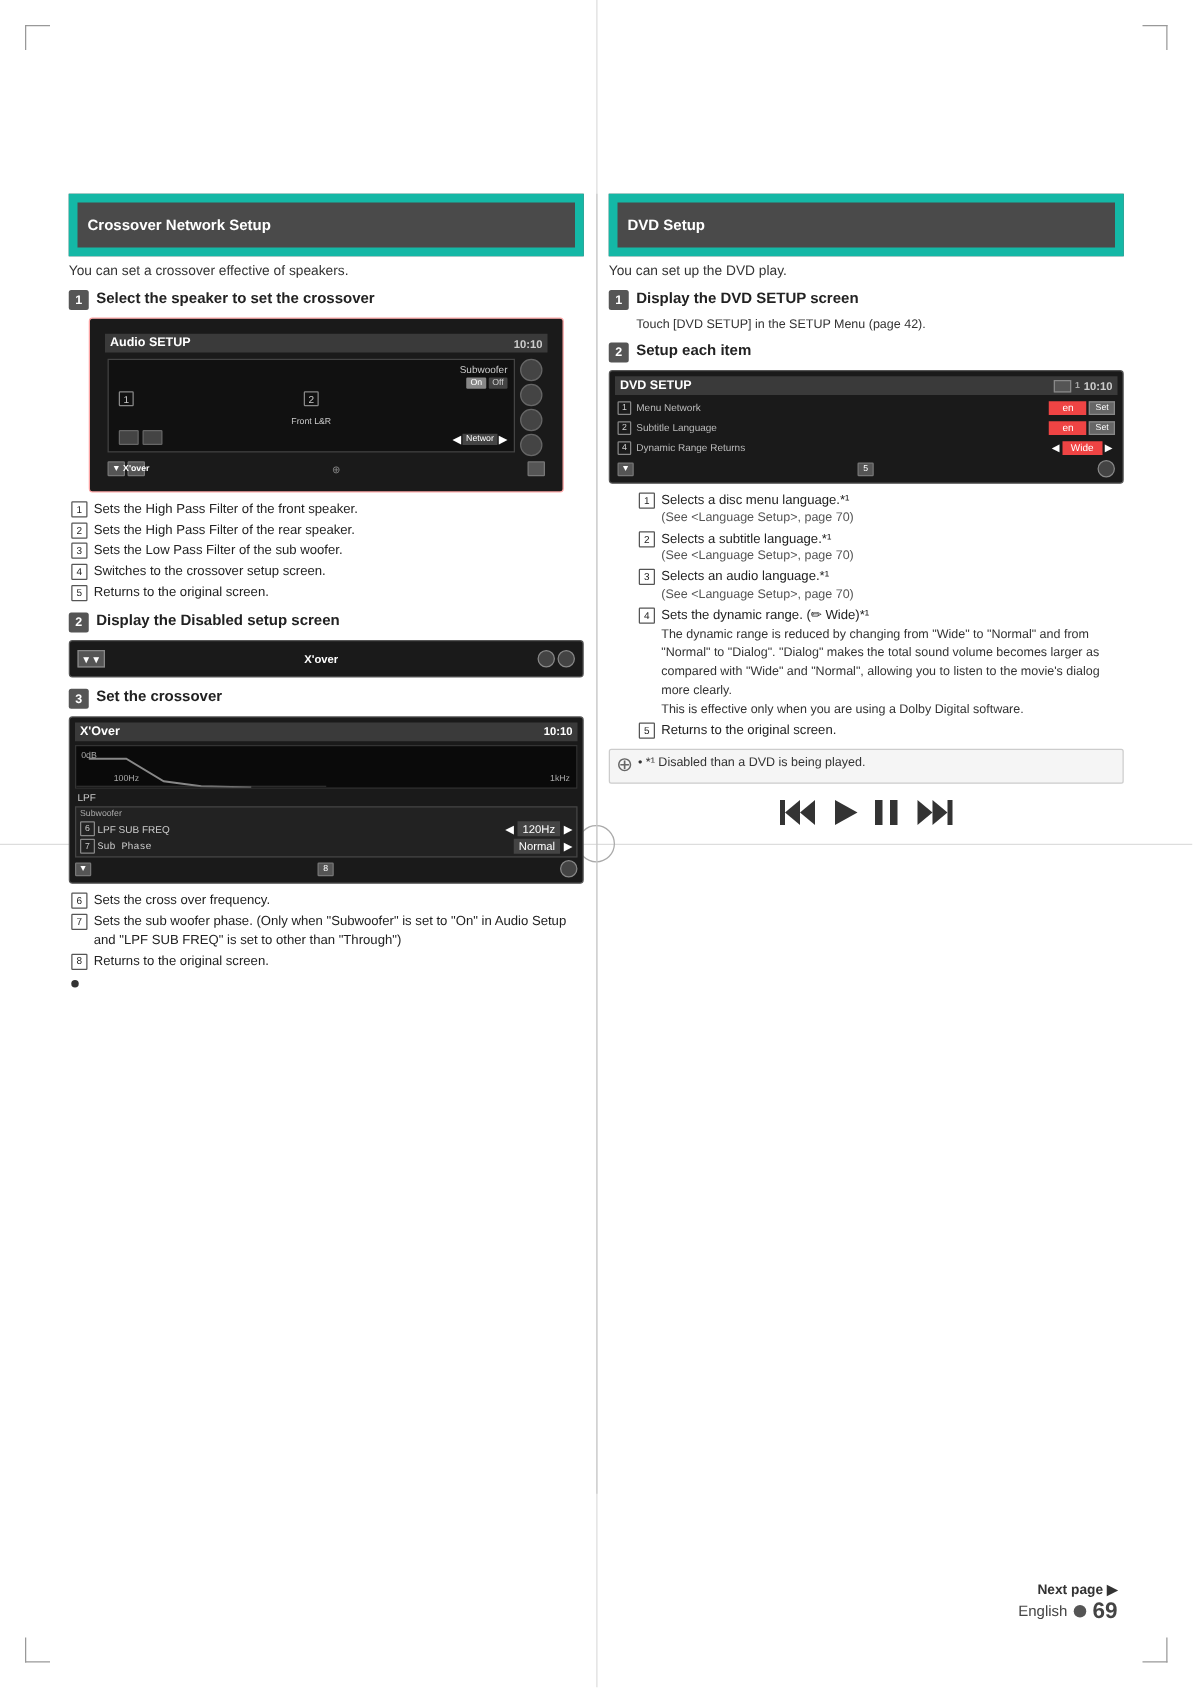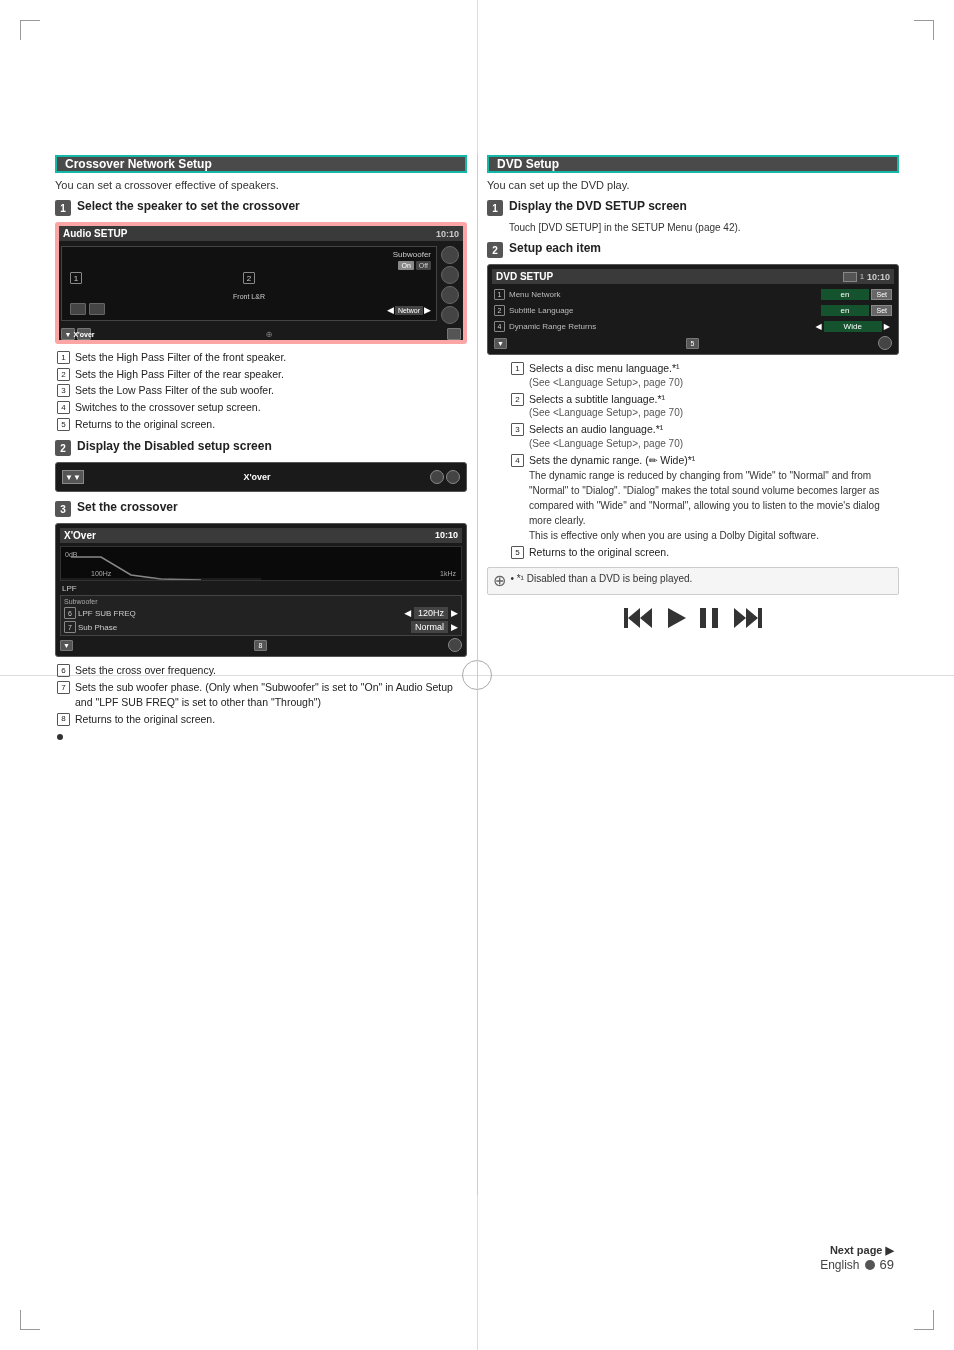--- a/index.html
+++ b/index.html
@@ -87,23 +87,23 @@
       width: 50%;
       padding-left: 10px;
     }
 
     
     .section-header {
       background: #4a4a4a;
       color: #fff;
       font-weight: bold;
       font-size: 12px;
-      padding: 0 8px;
+      padding: 11px 8px;
       margin-bottom: 6px;
-      border: 2px solid #14b8a6;
+      border: 7px solid #14b8a6;
     }
 
     .section-intro {
       font-size: 11px;
       margin-bottom: 8px;
       color: #333;
     }
 
     
     .step-header {
@@ -130,24 +130,24 @@
     }
 
     .step-title {
       font-weight: bold;
       font-size: 12px;
     }
 
     
     .screen-mockup {
       background: #1a1a1a;
-      border: 4px solid #fca5a5;
+      border: 1px solid #fca5a5;
       border-radius: 3px;
-      margin: 6px 0;
-      padding: 0;
+      margin: 6px 16px;
+      padding: 12px;
       font-size: 9px;
       color: #eee;
       position: relative;
     }
 
     .screen-title-bar {
       background: #3a3a3a;
       color: #fff;
       font-size: 10px;
       font-weight: bold;
@@ -277,22 +277,22 @@
 
     .dvd-row-label {
       color: #bbb;
       font-size: 8px;
       flex: 1;
     }
 
     .dvd-row-val {
       color: #fff;
       font-size: 8px;
-      background: #14532d;
-      padding: 1px 20px;
+      background: #ef4444;
+      padding: 1px 7px;
       min-width: 30px;
       text-align: center;
     }
 
     .dvd-set-btn {
       background: #666;
       color: #fff;
       font-size: 7px;
       padding: 1px 4px;
       border: 1px solid #888;
@@ -308,21 +308,21 @@
       padding: 4px 6px;
       display: flex;
       align-items: center;
       justify-content: space-between;
       height: 30px;
     }
 
     
     .footer {
       position: absolute;
-      bottom: 78px;
+      bottom: 51px;
       right: 60px;
       text-align: right;
     }
 
     .next-page {
       font-weight: bold;
       font-size: 11px;
       color: #333;
     }
 
@@ -337,22 +337,22 @@
 
     .page-dot {
       width: 10px;
       height: 10px;
       background: #555;
       border-radius: 50%;
       display: inline-block;
     }
 
     .page-num {
-      font-weight: normal;
-      font-size: 13px;
+      font-weight: bold;
+      font-size: 18px;
       text-align: right;
     }
 
     
     .bottom-icons {
       display: flex;
       align-items: center;
       justify-content: center;
       gap: 6px;
       margin-top: 10px;
@@ -537,21 +537,21 @@
               </div>
               <div style="display:flex; align-items:center; gap:3px;">
                 <span style="color:#fff; font-size:9px;">◀</span>
                 <span style="color:#fff; font-size:9px; background:#444; padding:1px 4px;">120Hz</span>
                 <span style="color:#fff; font-size:9px;">▶</span>
               </div>
             </div>
             <div style="display:flex; align-items:center; justify-content:space-between; margin-top:2px;">
               <div style="display:flex; align-items:center; gap:2px;">
                 <span style="width:12px;height:12px;border:1px solid #888;display:inline-flex;align-items:center;justify-content:center;font-size:7px;color:#ccc;border-radius:1px;">7</span>
-                <span style="font-size:8px;color:#ccc;">Sub Phase</span>
+                <span style="font-size:8px;color:#ccc;font-family:Liberation Mono, monospace;">Sub Phase</span>
               </div>
               <div style="display:flex; align-items:center; gap:3px;">
                 <span style="color:#fff; font-size:9px; background:#444; padding:1px 4px;">Normal</span>
                 <span style="color:#fff; font-size:9px;">▶</span>
               </div>
             </div>
           </div>
 
           <div style="display:flex; align-items:center; justify-content:space-between; margin-top:2px;">
             <div style="display:flex; gap:2px;">

